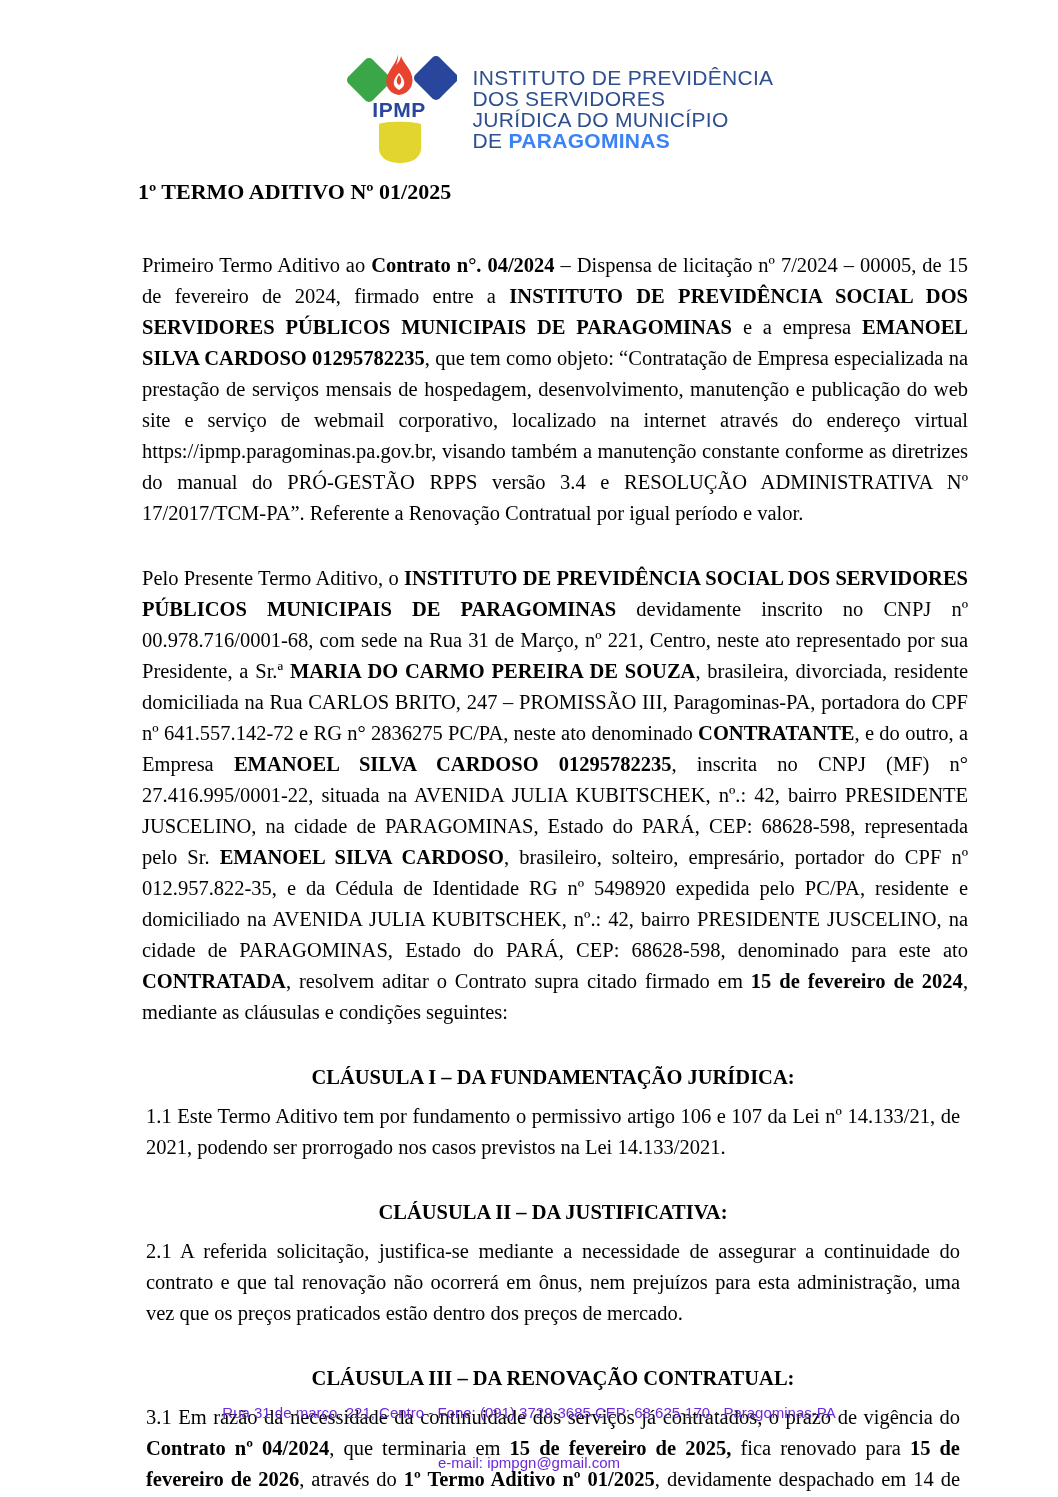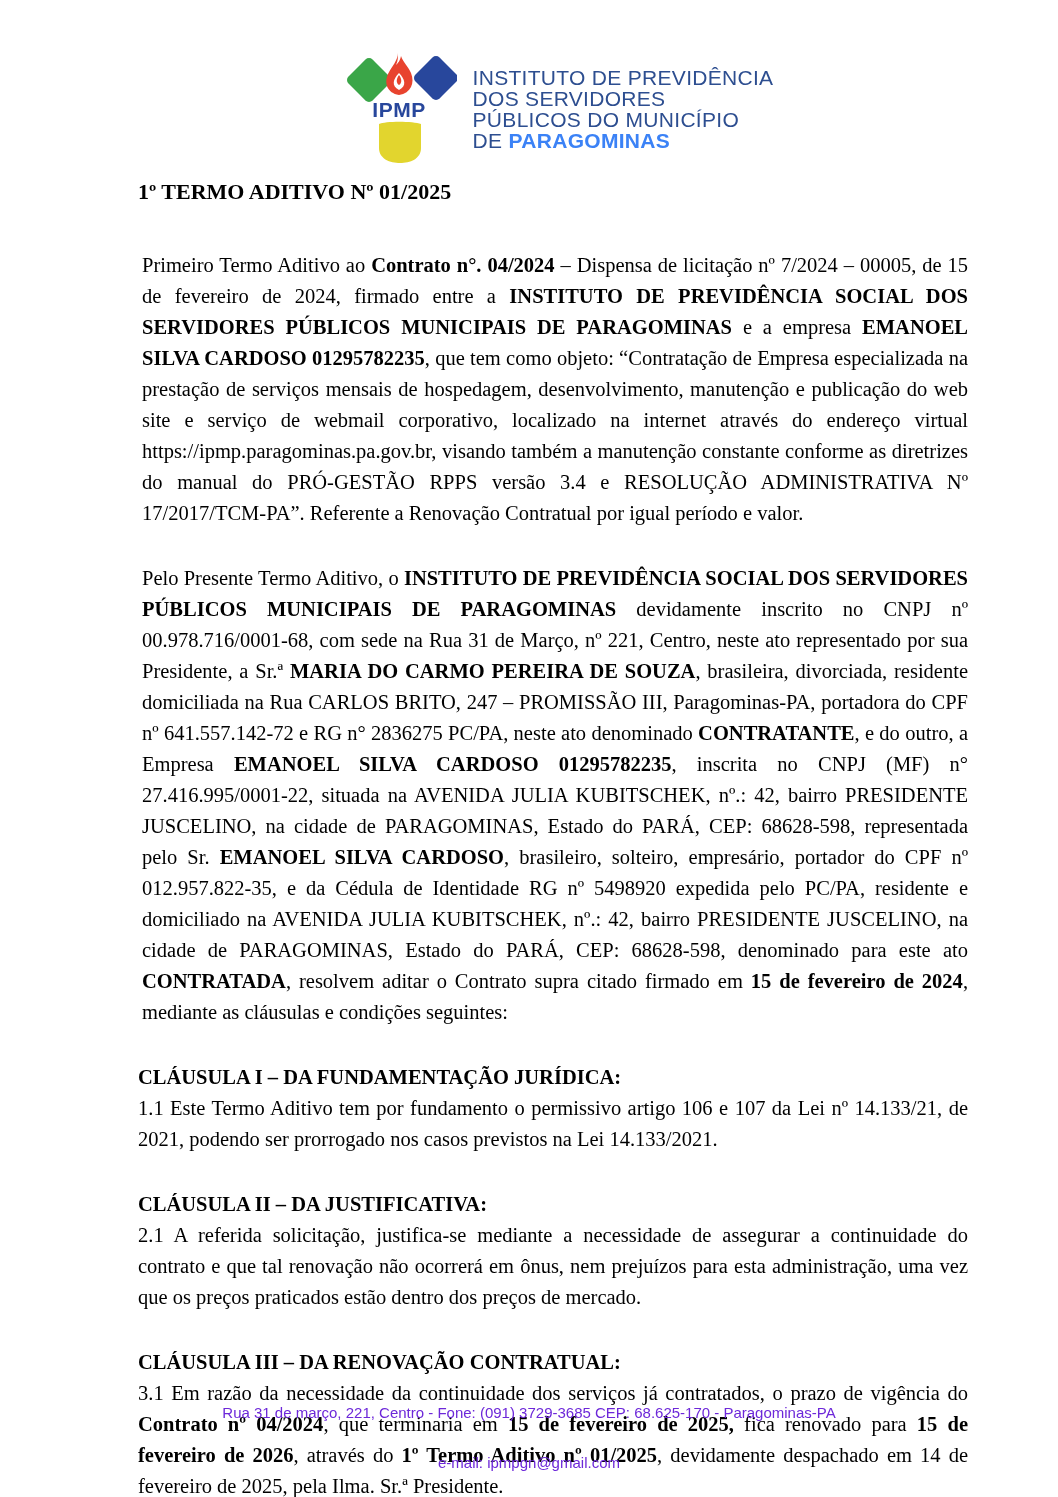--- a/index.html
+++ b/index.html
@@ -28,22 +28,22 @@
   .content{
     position:absolute;left:138px;top:180px;width:830px;
     font-size:20.5px;line-height:31px;text-align:justify;
   }
   .doc-title{
     font-size:22px;line-height:24px;font-weight:bold;
     margin:0 0 46px 0;text-align:left;
   }
   .par{margin:0 0 34px 4px;}
   .clause{margin:0 0 34px 0;}
-  .clause h2{font-size:20.5px;line-height:31px;margin:0;text-align:left;}
-  .clause p{margin:0;}
+  .clause h2{font-size:20.5px;line-height:31px;margin:0;text-align:center;}
+  .clause p{margin:8px;}
   .clause:last-of-type{margin-bottom:0;}
   b{font-weight:bold;}
   
   .footer-address,.footer-email{
     position:absolute;left:0;width:100%;text-align:center;
     font-family:"Liberation Sans", sans-serif;
     font-size:15px;color:#6d28d9;
   }
   .footer-address{top:1404px;}
   .footer-email{top:1454px;}
@@ -68,21 +68,21 @@
       </g>
       <text x="58" y="65" text-anchor="middle" font-family="Liberation Sans, sans-serif" font-size="21" font-weight="bold" fill="#28479c" letter-spacing="0.5">IPMP</text>
       <g>
         <path fill="#e2d52e" d="M38 72 C44 69 72 69 80 72 L80 96 C80 107 69 111 59 111 C49 111 38 107 38 96 Z"></path>
       </g>
     </svg>
 
     <div class="org-name">
       <div>INSTITUTO DE PREVIDÊNCIA</div>
       <div>DOS SERVIDORES</div>
-      <div>PÚBLICOS DO MUNICÍPIO</div>
+      <div>JURÍDICA DO MUNICÍPIO</div>
       <div><span>DE </span><span class="bold">PARAGOMINAS</span></div>
     </div>
   </header>
 
   <main class="content">
     <h1 class="doc-title">1º TERMO ADITIVO Nº 01/2025</h1>
 
     <p class="par"><span>Primeiro Termo Aditivo ao </span><b>Contrato n°. 04/2024 </b><span> – Dispensa de licitação nº 7/2024 – 00005, de 15 de fevereiro de 2024, firmado entre a </span><b>INSTITUTO DE PREVIDÊNCIA SOCIAL DOS SERVIDORES PÚBLICOS MUNICIPAIS DE PARAGOMINAS</b><span> e a empresa </span><b>EMANOEL SILVA CARDOSO 01295782235</b><span>, que tem como objeto: “Contratação de Empresa especializada na prestação de serviços mensais de hospedagem, desenvolvimento, manutenção e publicação do web site e serviço de webmail corporativo, localizado na internet através do endereço virtual https://ipmp.paragominas.pa.gov.br, visando também a manutenção constante conforme as diretrizes do manual do PRÓ-GESTÃO RPPS versão 3.4 e RESOLUÇÃO ADMINISTRATIVA Nº 17/2017/TCM-PA”. Referente a Renovação Contratual por igual período e valor.</span></p>
 
     <p class="par"><span>Pelo Presente Termo Aditivo, o </span><b>INSTITUTO DE PREVIDÊNCIA SOCIAL DOS SERVIDORES PÚBLICOS MUNICIPAIS DE PARAGOMINAS</b><span> devidamente inscrito no CNPJ nº 00.978.716/0001-68, com sede na Rua 31 de Março, nº 221, Centro, neste ato representado por sua Presidente, a Sr.ª </span><b>MARIA DO CARMO PEREIRA DE SOUZA</b><span>, brasileira, divorciada, residente domiciliada na Rua CARLOS BRITO, 247 – PROMISSÃO III, Paragominas-PA, portadora do CPF nº 641.557.142-72 e RG n° 2836275 PC/PA, neste ato denominado </span><b>CONTRATANTE</b><span>, e do outro, a Empresa </span><b>EMANOEL SILVA CARDOSO 01295782235</b><span>, inscrita no CNPJ (MF) n° 27.416.995/0001-22, situada na AVENIDA JULIA KUBITSCHEK, nº.: 42, bairro PRESIDENTE JUSCELINO, na cidade de PARAGOMINAS, Estado do PARÁ, CEP: 68628-598, representada pelo Sr. </span><b>EMANOEL SILVA CARDOSO</b><span>, brasileiro, solteiro, empresário, portador do CPF nº 012.957.822-35, e da Cédula de Identidade RG nº 5498920 expedida pelo PC/PA, residente e domiciliado na AVENIDA JULIA KUBITSCHEK, nº.: 42, bairro PRESIDENTE JUSCELINO, na cidade de PARAGOMINAS, Estado do PARÁ, CEP: 68628-598, denominado para este ato </span><b>CONTRATADA</b><span>, resolvem aditar o Contrato supra citado firmado em </span><b>15 de fevereiro de 2024</b><span>, mediante as cláusulas e condições seguintes:</span></p>

